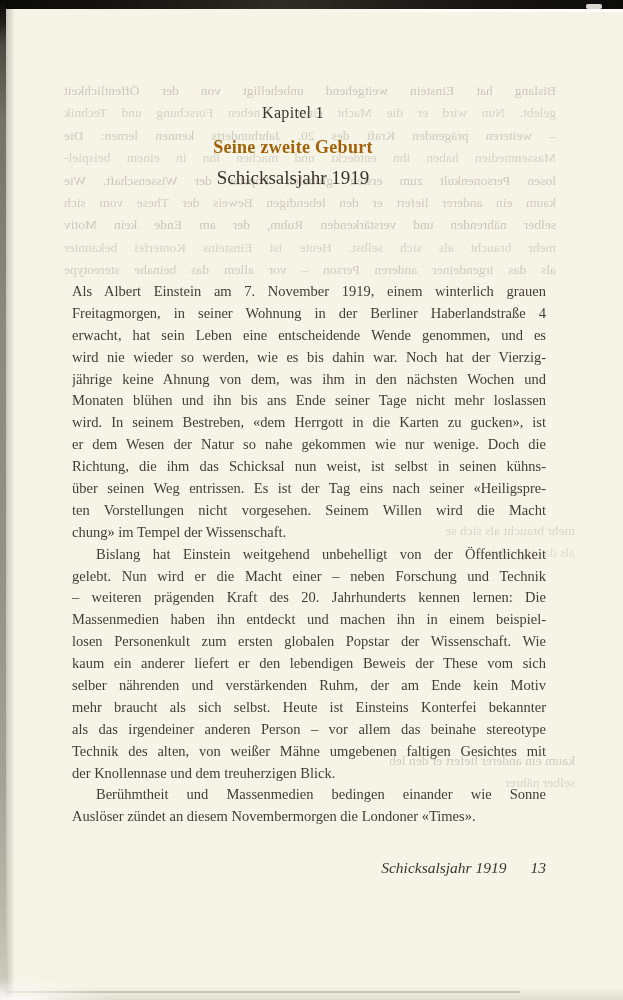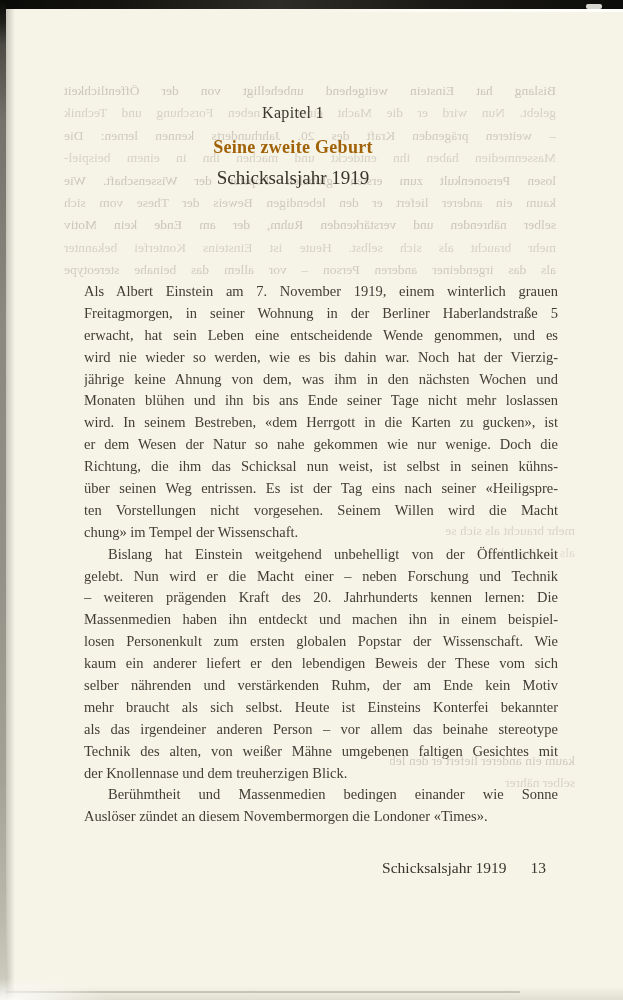--- a/index.html
+++ b/index.html
@@ -85,33 +85,33 @@
     margin-top: 9px;
     font-size: 18px; line-height: 30px; font-weight: bold;
     color: #a16207; letter-spacing: 0.3px;
   }
   .chapter-subtitle {
     margin-top: 4px;
     font-size: 19px; line-height: 24px; color: #38342c;
   }
 
   .body-text {
-    position: absolute; top: 281px; left: 84px; width: 474px; z-index: 2;
+    position: absolute; top: 281px; left: 72px; width: 474px; z-index: 2;
     font-size: 14.5px; color: #423d35;
   }
   .line {
     height: 21.9px; line-height: 21.9px; overflow: hidden;
     text-align: justify; text-align-last: justify;
   }
   .line.last { text-align-last: left; }
   .par.indent .line:first-child { text-indent: 24px; }
 
   .page-footer {
     position: absolute; top: 858px; left: 72px; width: 474px; z-index: 2;
-    text-align: right; font-size: 15.5px; line-height: 20px; color: #38342c;
+    text-align: right; font-size: 15.5px; line-height: 20px; color: #38342c; font-style: italic;
   }
   .footer-gap { display: inline-block; width: 24px; }
 </style>
 </head>
 <body>
 
 <div class="scan-top-bar"></div>
 <div class="scan-top-notch"></div>
 <div class="scan-top-highlight"></div>
 <div class="scan-left-bar"></div>
@@ -138,21 +138,21 @@
 
 <div class="heading-block">
   <div class="kicker">Kapitel 1</div>
   <div class="chapter-title">Seine zweite Geburt</div>
   <div class="chapter-subtitle">Schicksalsjahr 1919</div>
 </div>
 
 <div class="body-text">
     <div class="par">
       <div class="line">Als Albert Einstein am 7. November 1919, einem winterlich grauen</div>
-      <div class="line">Freitagmorgen, in seiner Wohnung in der Berliner Haberlandstraße 5</div>
+      <div class="line">Freitagmorgen, in seiner Wohnung in der Berliner Haberlandstraße 4</div>
       <div class="line">erwacht, hat sein Leben eine entscheidende Wende genommen, und es</div>
       <div class="line">wird nie wieder so werden, wie es bis dahin war. Noch hat der Vierzig-</div>
       <div class="line">jährige keine Ahnung von dem, was ihm in den nächsten Wochen und</div>
       <div class="line">Monaten blühen und ihn bis ans Ende seiner Tage nicht mehr loslassen</div>
       <div class="line">wird. In seinem Bestreben, «dem Herrgott in die Karten zu gucken», ist</div>
       <div class="line">er dem Wesen der Natur so nahe gekommen wie nur wenige. Doch die</div>
       <div class="line">Richtung, die ihm das Schicksal nun weist, ist selbst in seinen kühns-</div>
       <div class="line">über seinen Weg entrissen. Es ist der Tag eins nach seiner «Heiligspre-</div>
       <div class="line">ten Vorstellungen nicht vorgesehen. Seinem Willen wird die Macht</div>
       <div class="line last">chung» im Tempel der Wissenschaft.</div>

